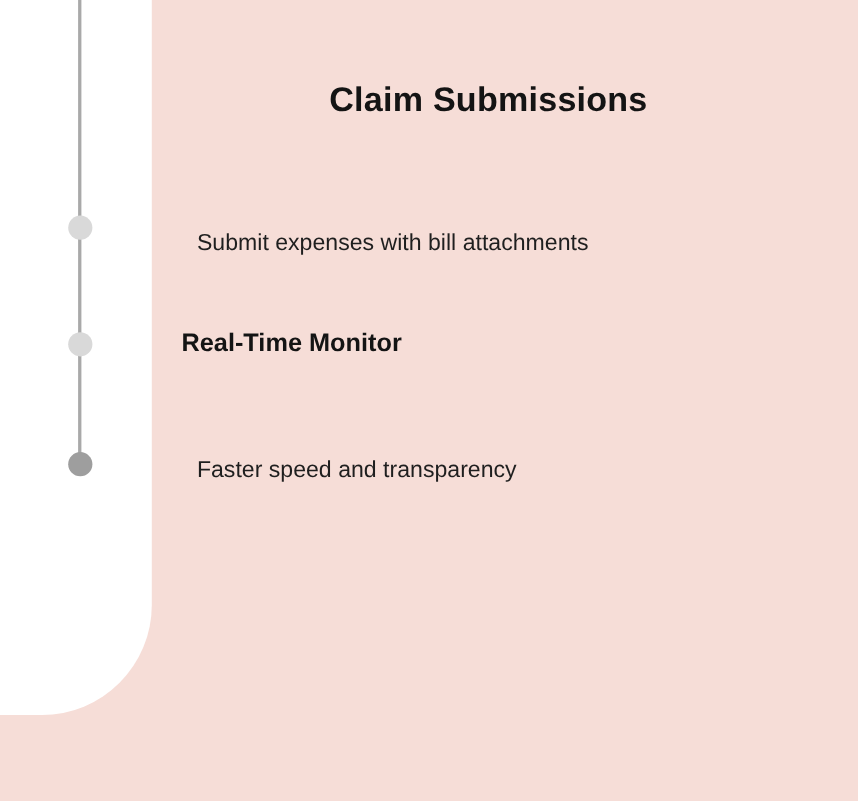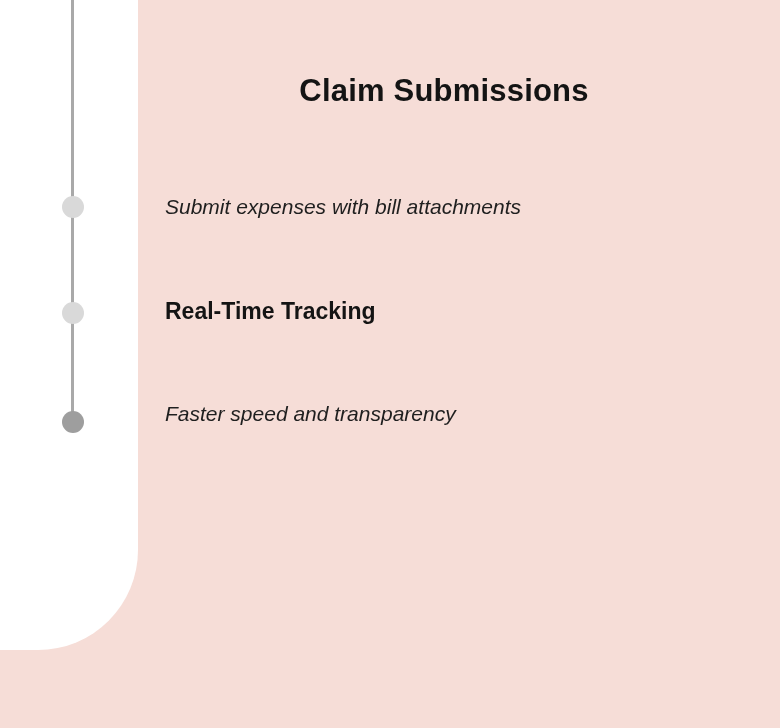--- a/index.html
+++ b/index.html
@@ -67,40 +67,39 @@
     font-size: 23px;
     font-weight: 700;
     line-height: 30px;
     margin: 0 0 5px 0;
     color: #141414;
   }
   .item-description {
     font-size: 21px;
     font-weight: 400;
     line-height: 27px;
-    margin: 0;
+    margin: 14px;
     color: #1f1f1f;
-    font-style: italic;
   }
 </style>
 </head>
 <body>
 
 <div class="white-panel"></div>
 
 <div class="timeline-line"></div>
 <div class="timeline-dot dot-1"></div>
 <div class="timeline-dot dot-2"></div>
 <div class="timeline-dot dot-3"></div>
 
 <h1 class="page-title">Claim Submissions</h1>
 
 <div class="timeline-item item-1">
   <p class="item-description">Submit expenses with bill attachments</p>
 </div>
 
 <div class="timeline-item item-2">
-  <h2 class="item-heading">Real-Time Tracking</h2>
+  <h2 class="item-heading">Real-Time Monitor</h2>
 </div>
 
 <div class="timeline-item item-3">
   <p class="item-description">Faster speed and transparency</p>
 </div>
 
 </body></html>

